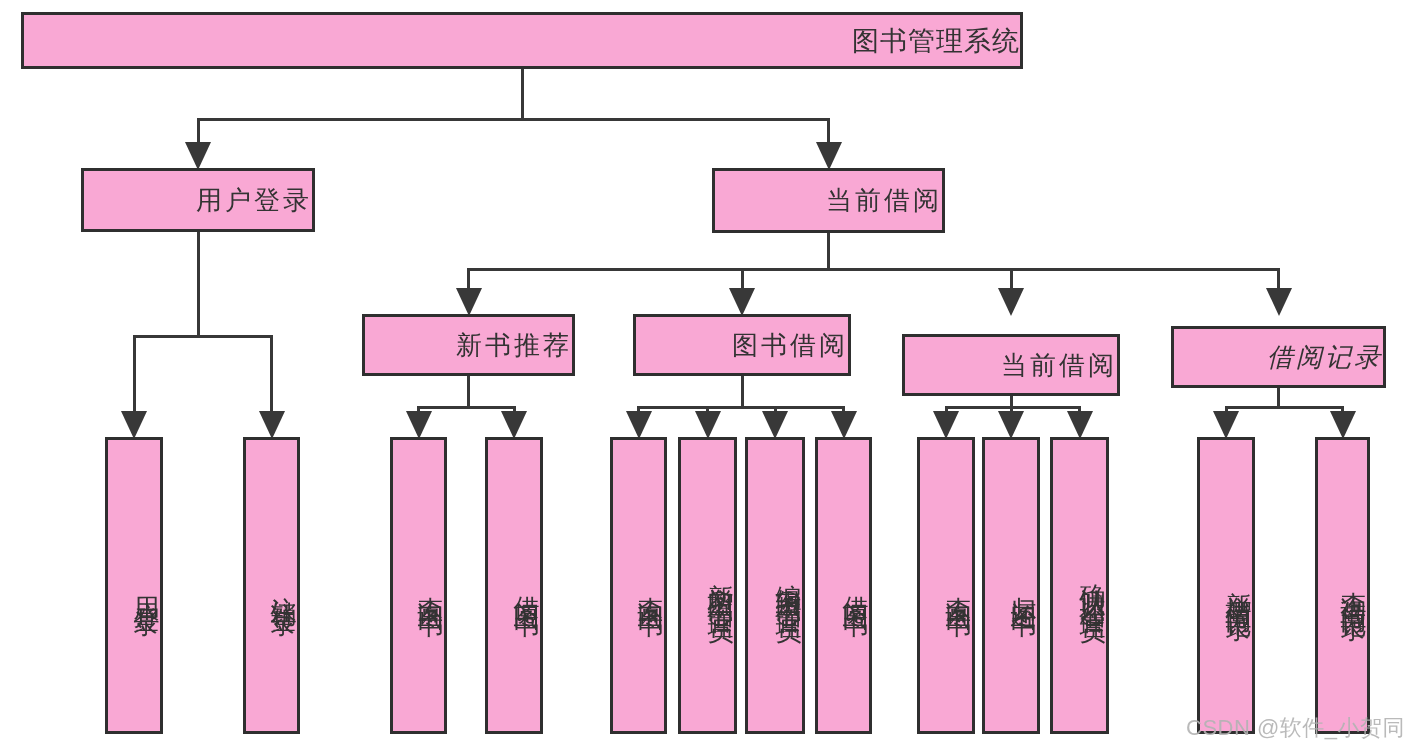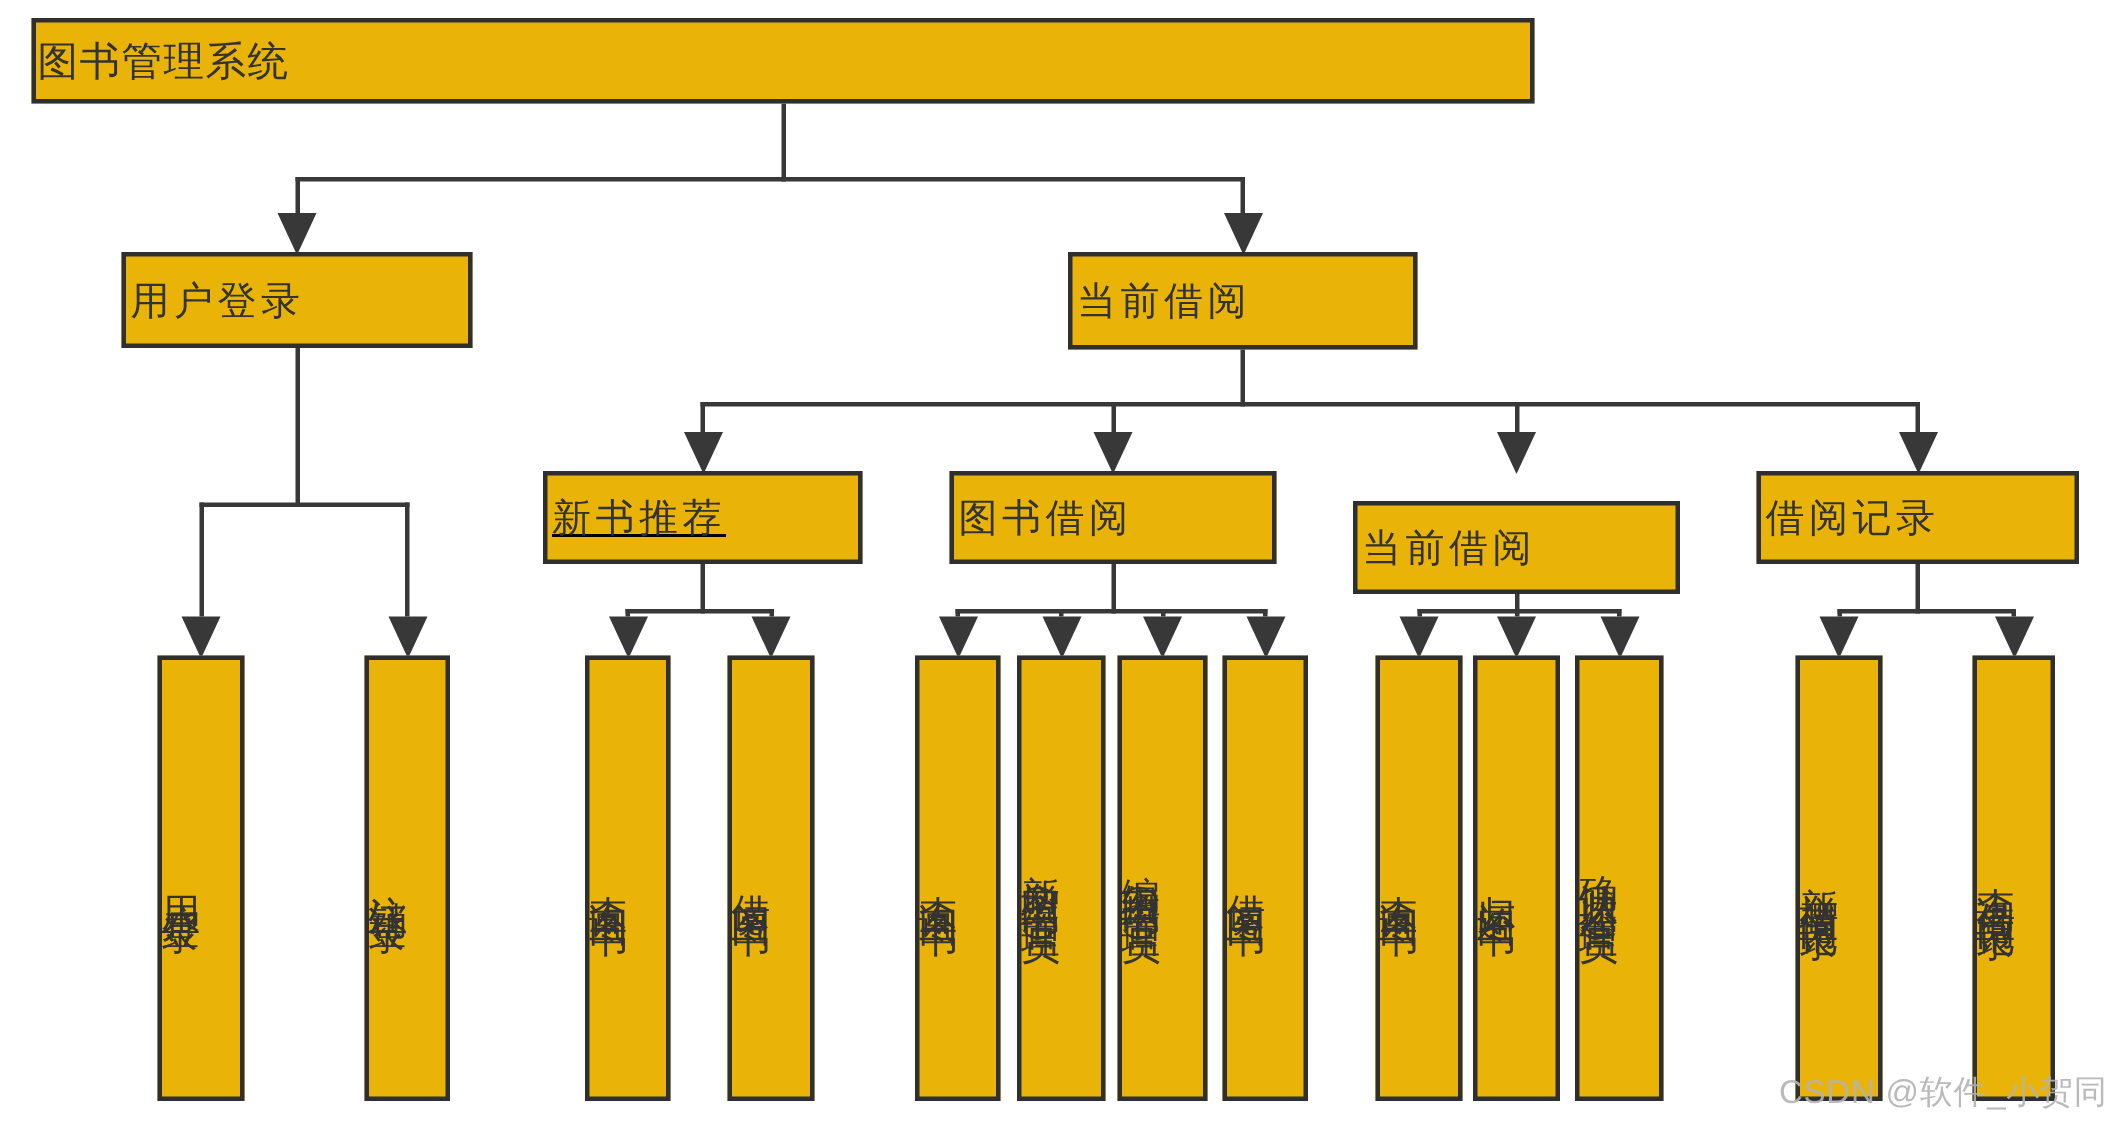--- a/index.html
+++ b/index.html
@@ -7,25 +7,25 @@
     position: relative;
     width: 1405px;
     height: 747px;
     background: var(--bg, #ffffff);
     font-family: "Liberation Sans", sans-serif;
     overflow: hidden;
   }
   .node {
     position: absolute;
     box-sizing: border-box;
-    background: #eab308;
+    background: #f9a8d4;
     border: 3px solid var(--border, #2f2f2f);
     display: flex;
     align-items: center;
-    justify-content: flex-start;
+    justify-content: flex-end;
   }
   .node .lbl {
     color: var(--text, #333333);
     font-size: 26px;
     letter-spacing: 3px;
     white-space: nowrap;
     text-indent: 3px; 
   }
   .node.root .lbl { font-size: 27px; letter-spacing: 1px; text-indent: 1px; }
   .node.vertical .lbl {
@@ -119,30 +119,30 @@
     <div class="arrow-down" style="left: 1329.5px; top: 411px;"></div>
     <div class="node horizontal root" style="left: 21px; top: 12px; width: 1002px; height: 57px;">
       <span class="lbl">图书管理系统</span>
     </div>
     <div class="node horizontal" style="left: 81px; top: 168px; width: 234px; height: 64px;">
       <span class="lbl">用户登录</span>
     </div>
     <div class="node horizontal" style="left: 712px; top: 168px; width: 233px; height: 65px;">
       <span class="lbl">当前借阅</span>
     </div>
-    <div class="node horizontal" style="left: 362px; top: 314px; width: 213px; height: 62px; text-decoration: underline;">
+    <div class="node horizontal" style="left: 362px; top: 314px; width: 213px; height: 62px;">
       <span class="lbl">新书推荐</span>
     </div>
     <div class="node horizontal" style="left: 633px; top: 314px; width: 218px; height: 62px;">
       <span class="lbl">图书借阅</span>
     </div>
     <div class="node horizontal" style="left: 902px; top: 314px; width: 218px; height: 62px; margin-top: 20px;">
       <span class="lbl">当前借阅</span>
     </div>
-    <div class="node horizontal" style="left: 1171px; top: 314px; width: 215px; height: 62px;">
+    <div class="node horizontal" style="left: 1171px; top: 326px; width: 215px; height: 62px; font-style: italic;">
       <span class="lbl">借阅记录</span>
     </div>
     <div class="node vertical" style="left: 105px; top: 437px; width: 58px; height: 297px;">
       <span class="lbl">用户登录</span>
     </div>
     <div class="node vertical" style="left: 243px; top: 437px; width: 57px; height: 297px;">
       <span class="lbl">注销登录</span>
     </div>
     <div class="node vertical" style="left: 390px; top: 437px; width: 57px; height: 297px;">
       <span class="lbl">查询图书</span>

